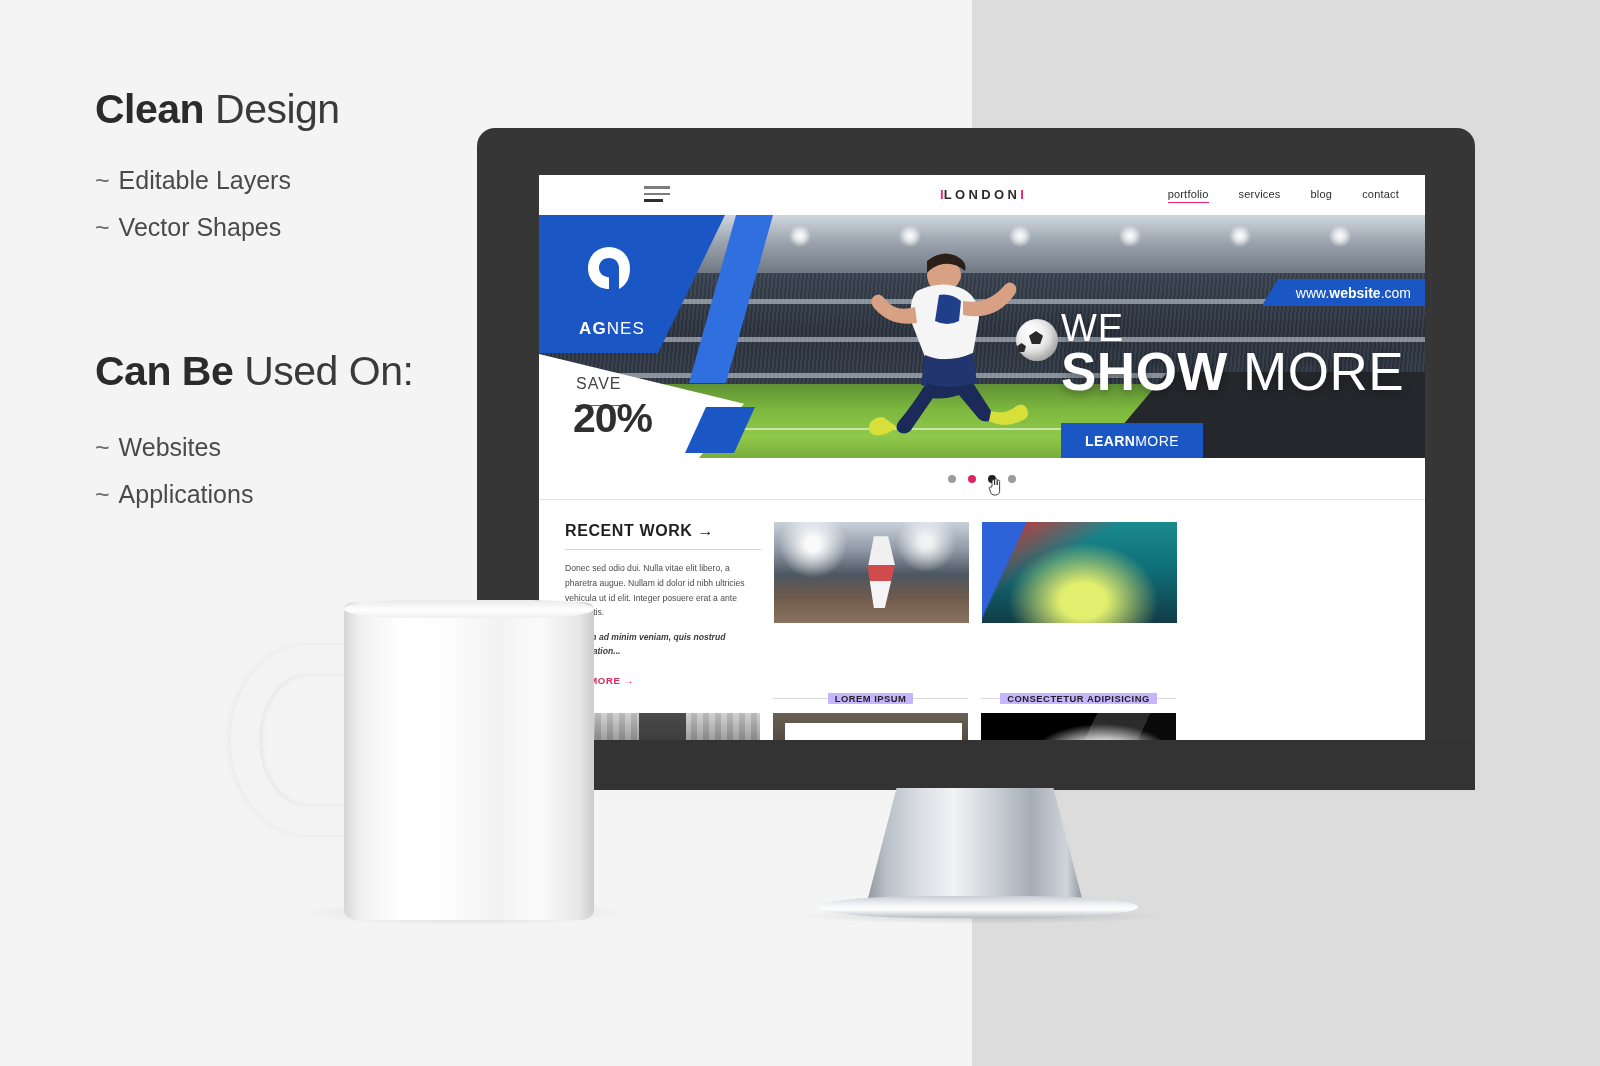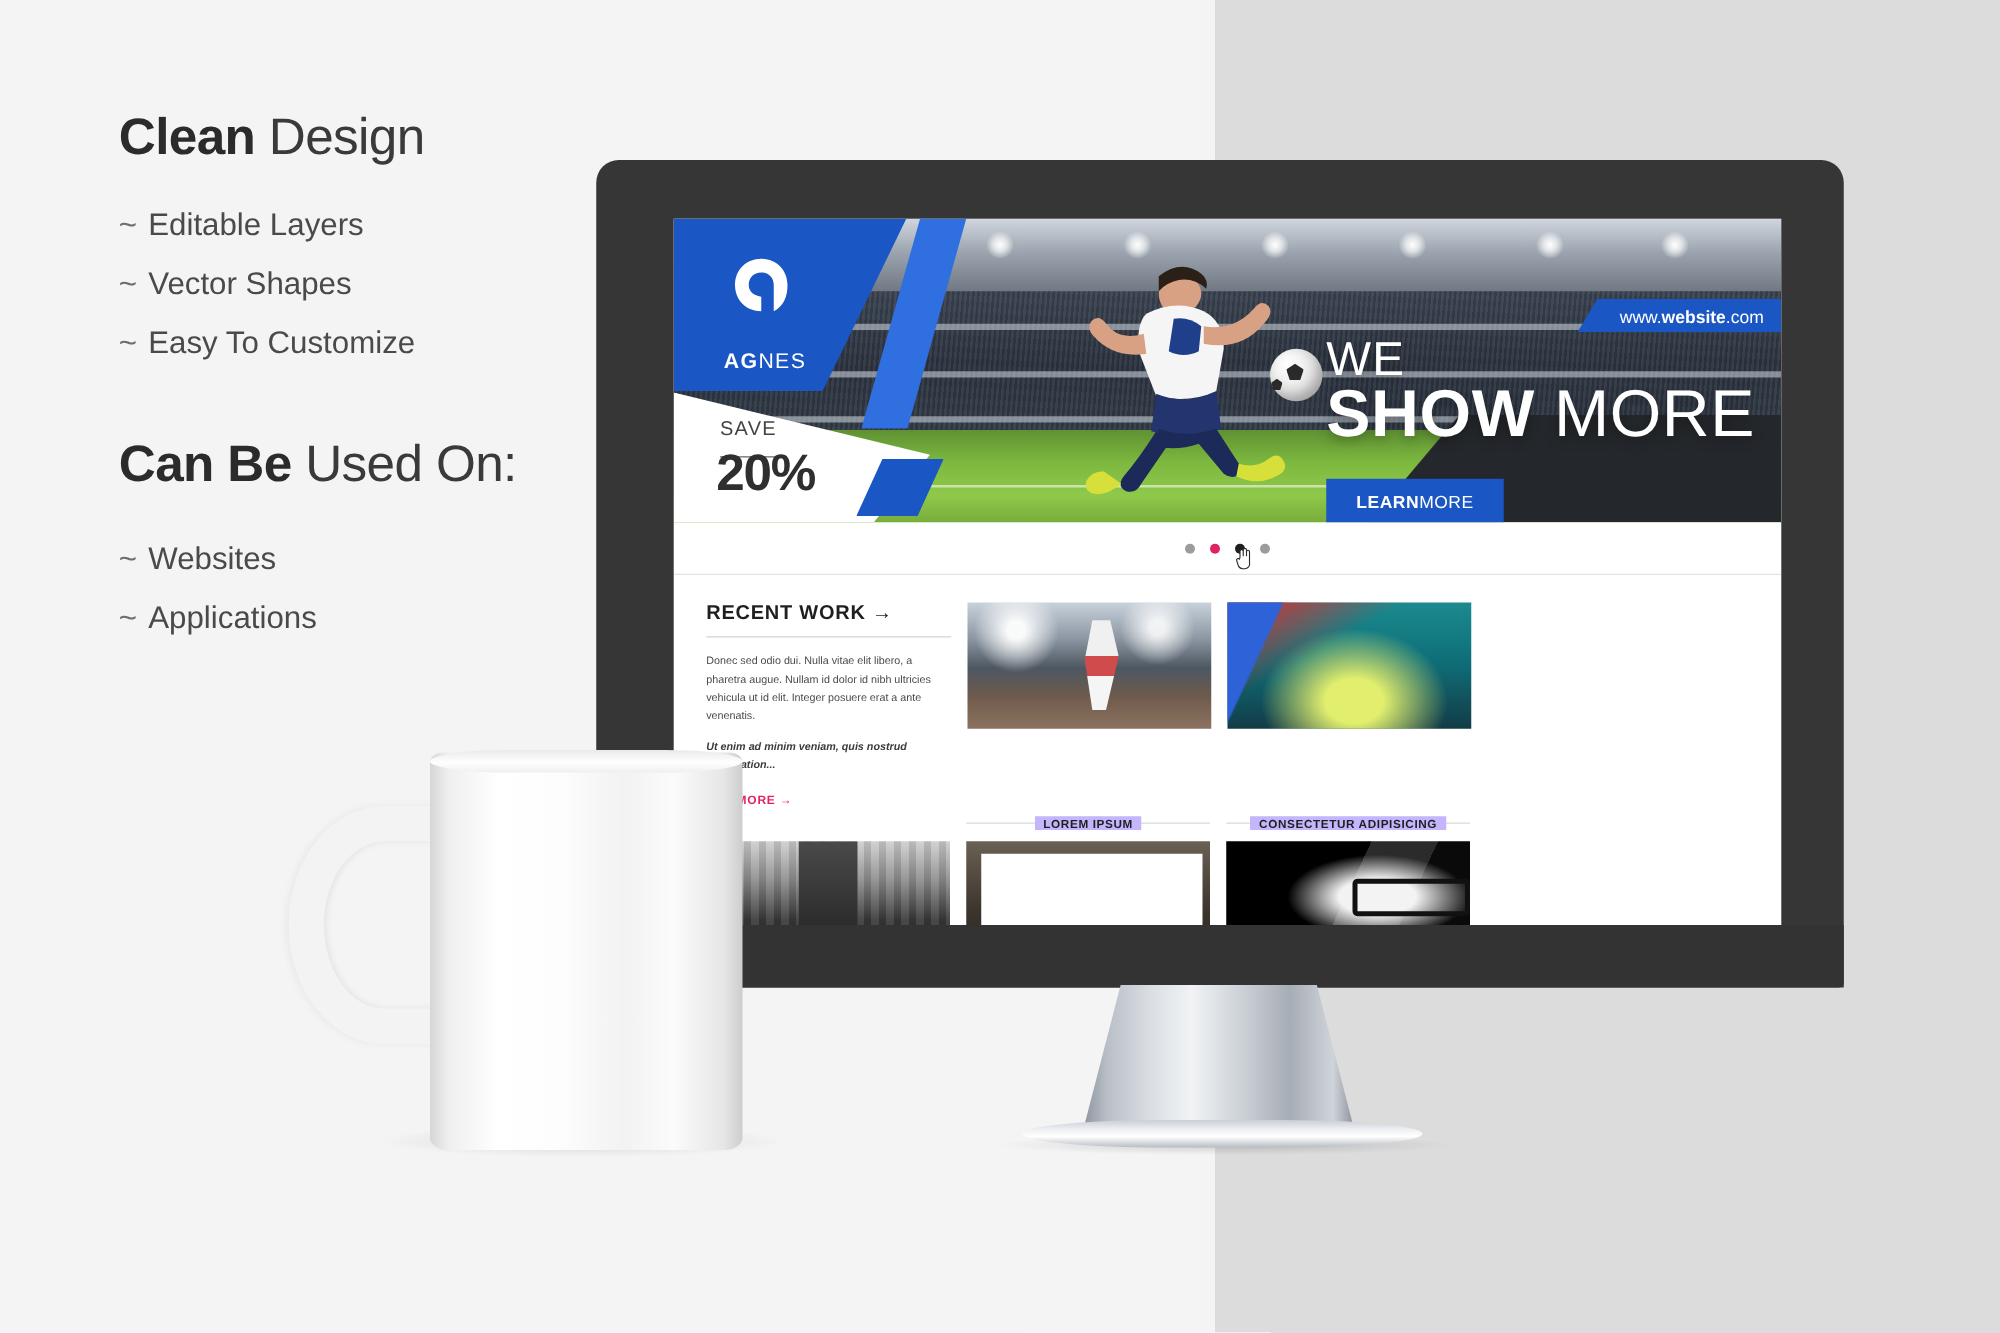--- a/index.html
+++ b/index.html
@@ -372,23 +372,20 @@
       </div>
     </div>
 
     <div class="bullets one">
       <div class="bullet">
         <span class="tilde">~</span><span>Editable Layers</span>
       </div>
       <div class="bullet">
         <span class="tilde">~</span><span>Vector Shapes</span>
       </div>
-      <div class="bullet">
-        <span class="tilde">~</span><span>Easy To Customize</span>
-      </div>
     </div>
 
     <div class="h2-block">
       <div class="headline">
         <b>Can Be</b><span> Used On:</span>
       </div>
     </div>
 
     <div class="bullets two">
       <div class="bullet">
@@ -401,20 +398,36 @@
   </div>
 
   <div class="monitor-frame"></div>
   <div class="monitor-chin"></div>
   <div class="stand-neck"></div>
   <div class="stand-shadow"></div>
   <div class="stand-base"></div>
 
   <div class="screen">
 
+    <div class="site-header">
+      <div class="hamburger">
+        <i></i>
+          <i></i>
+          <i></i>
+      </div>
+      <div class="brand">
+        <span class="bar">I</span><span>LONDON</span><span class="bar">I</span>
+      </div>
+      <div class="nav">
+        <a class="active" href="#">portfolio</a>
+        <a href="#">services</a>
+        <a href="#">blog</a>
+        <a href="#">contact</a>
+      </div>
+    </div>
 
     <div class="hero">
       <div class="hero-stadium-roof">
         <div class="roof-light" style="left:60px;"></div>
         <div class="roof-light" style="left:150px;"></div>
         <div class="roof-light" style="left:250px;"></div>
         <div class="roof-light" style="left:360px;"></div>
         <div class="roof-light" style="left:470px;"></div>
         <div class="roof-light" style="left:580px;"></div>
         <div class="roof-light" style="left:690px;"></div>

